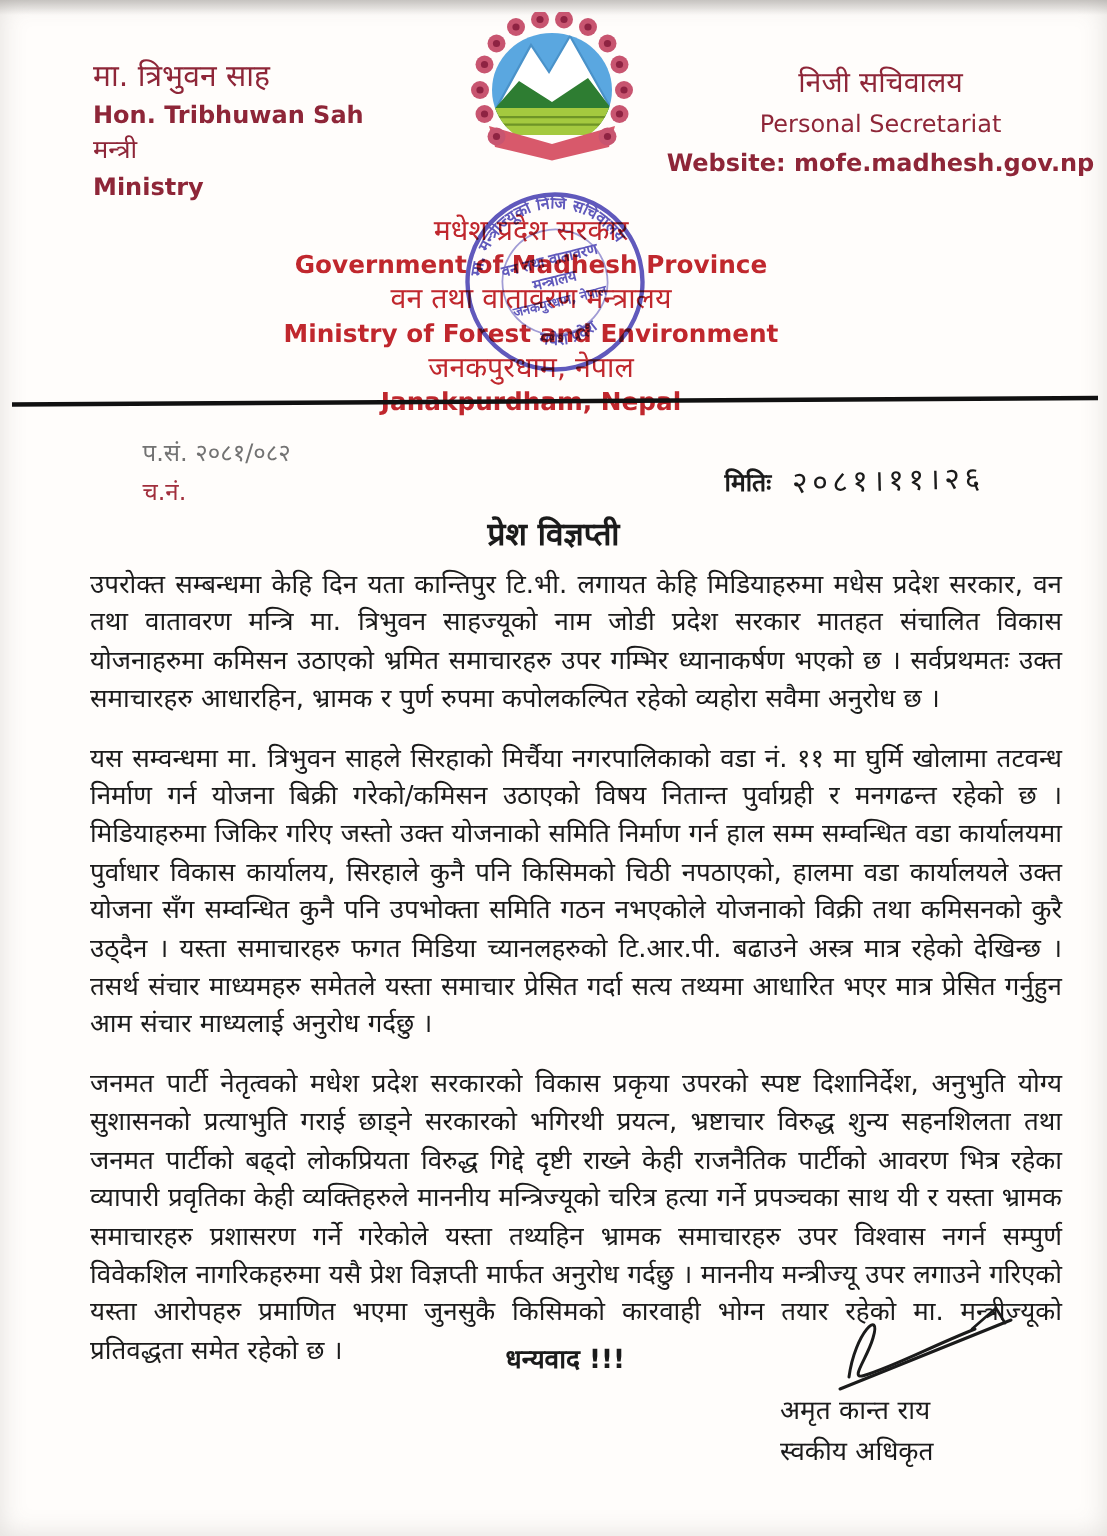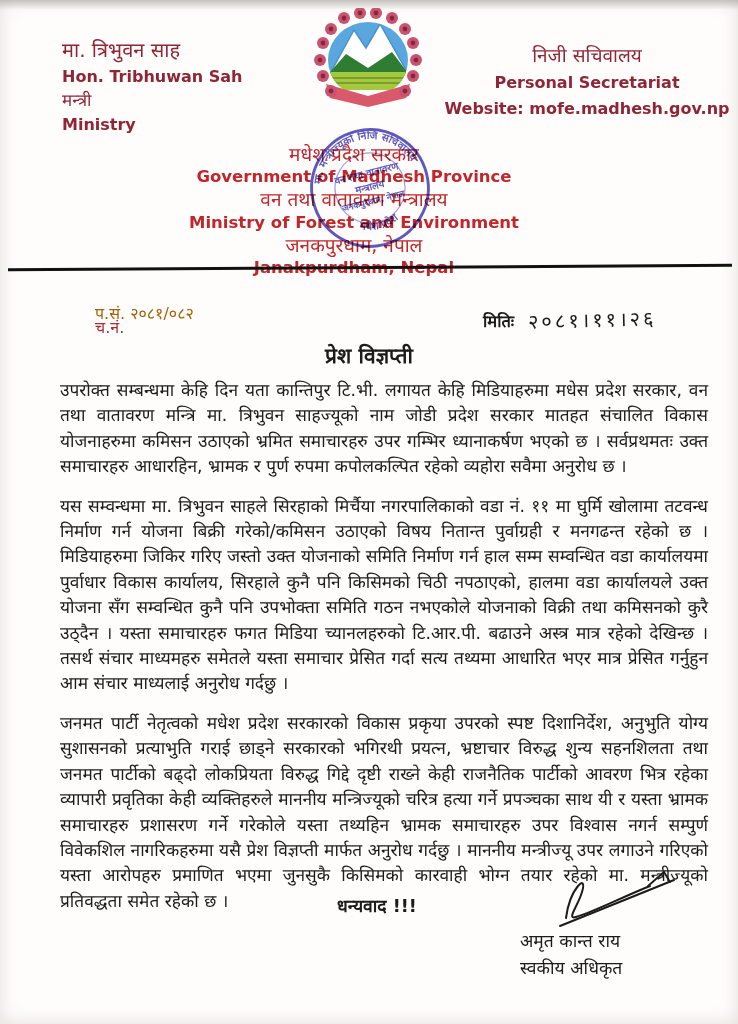--- a/index.html
+++ b/index.html
@@ -13,32 +13,32 @@
   .edge-shade{position:absolute;left:0;top:0;width:100%;height:10px;
     background:linear-gradient(180deg,rgba(70,65,60,.25),rgba(70,65,60,0));pointer-events:none;}
   
   .minister{position:absolute;left:62px;top:36px;width:210px;color:#8e2638;line-height:1.45;}
   .minister .np1{font-size:20px;}
   .minister .en1{font-size:16px;font-weight:bold;}
   .minister .np2{font-size:17px;}
   .minister .en2{font-size:16px;font-weight:bold;}
   .secretariat{position:absolute;left:442px;top:40px;width:290px;text-align:center;color:#8e2638;line-height:1.6;}
   .secretariat .np{font-size:19px;}
-  .secretariat .en{font-size:16px;font-weight:bold;}
+  .secretariat .en{font-size:16px;font-weight:normal;}
   .secretariat .web{font-size:16px;font-weight:bold;}
   .emblem{position:absolute;left:288px;top:8px;width:160px;height:118px;}
   .head-center{position:absolute;left:104px;top:142px;width:500px;text-align:center;line-height:1.28;}
   .head-center .np{color:#c0272d;font-size:19px;}
   .head-center .en{color:#c0272d;font-size:16.5px;font-weight:bold;}
   .stamp{position:absolute;left:300px;top:118px;width:140px;height:140px;
     transform:rotate(-14deg);opacity:.82;mix-blend-mode:multiply;}
   .stamp text{fill:#3d35b1;font-weight:bold;}
   .rule{position:absolute;left:8px;top:266px;width:724px;height:3px;background:#111;transform:rotate(-0.35deg);}
   
-  .refno{position:absolute;left:95px;top:302px;color:#a16207;font-size:16px;}
+  .refno{position:absolute;left:95px;top:290px;color:#737373;font-size:16px;}
   .chno{position:absolute;left:95px;top:316px;color:#a12e3c;font-size:16px;}
   .dateline{position:absolute;left:483px;top:306px;font-size:16.5px;}
   .dateline .label{font-weight:bold;}
   .date-hand{display:inline-block;margin-left:14px;font-size:20px;letter-spacing:3px;transform:rotate(-1.5deg);}
   
   .title{position:absolute;left:0;top:341px;width:738px;text-align:center;font-size:21px;font-weight:bold;}
   .body-text{position:absolute;left:60px;top:378px;width:648px;font-size:17.3px;line-height:25.4px;text-align:justify;}
   .body-text p{margin:0 0 14px 0;}
   .closing{position:absolute;left:337px;top:893px;font-size:17.5px;font-weight:bold;}
   

